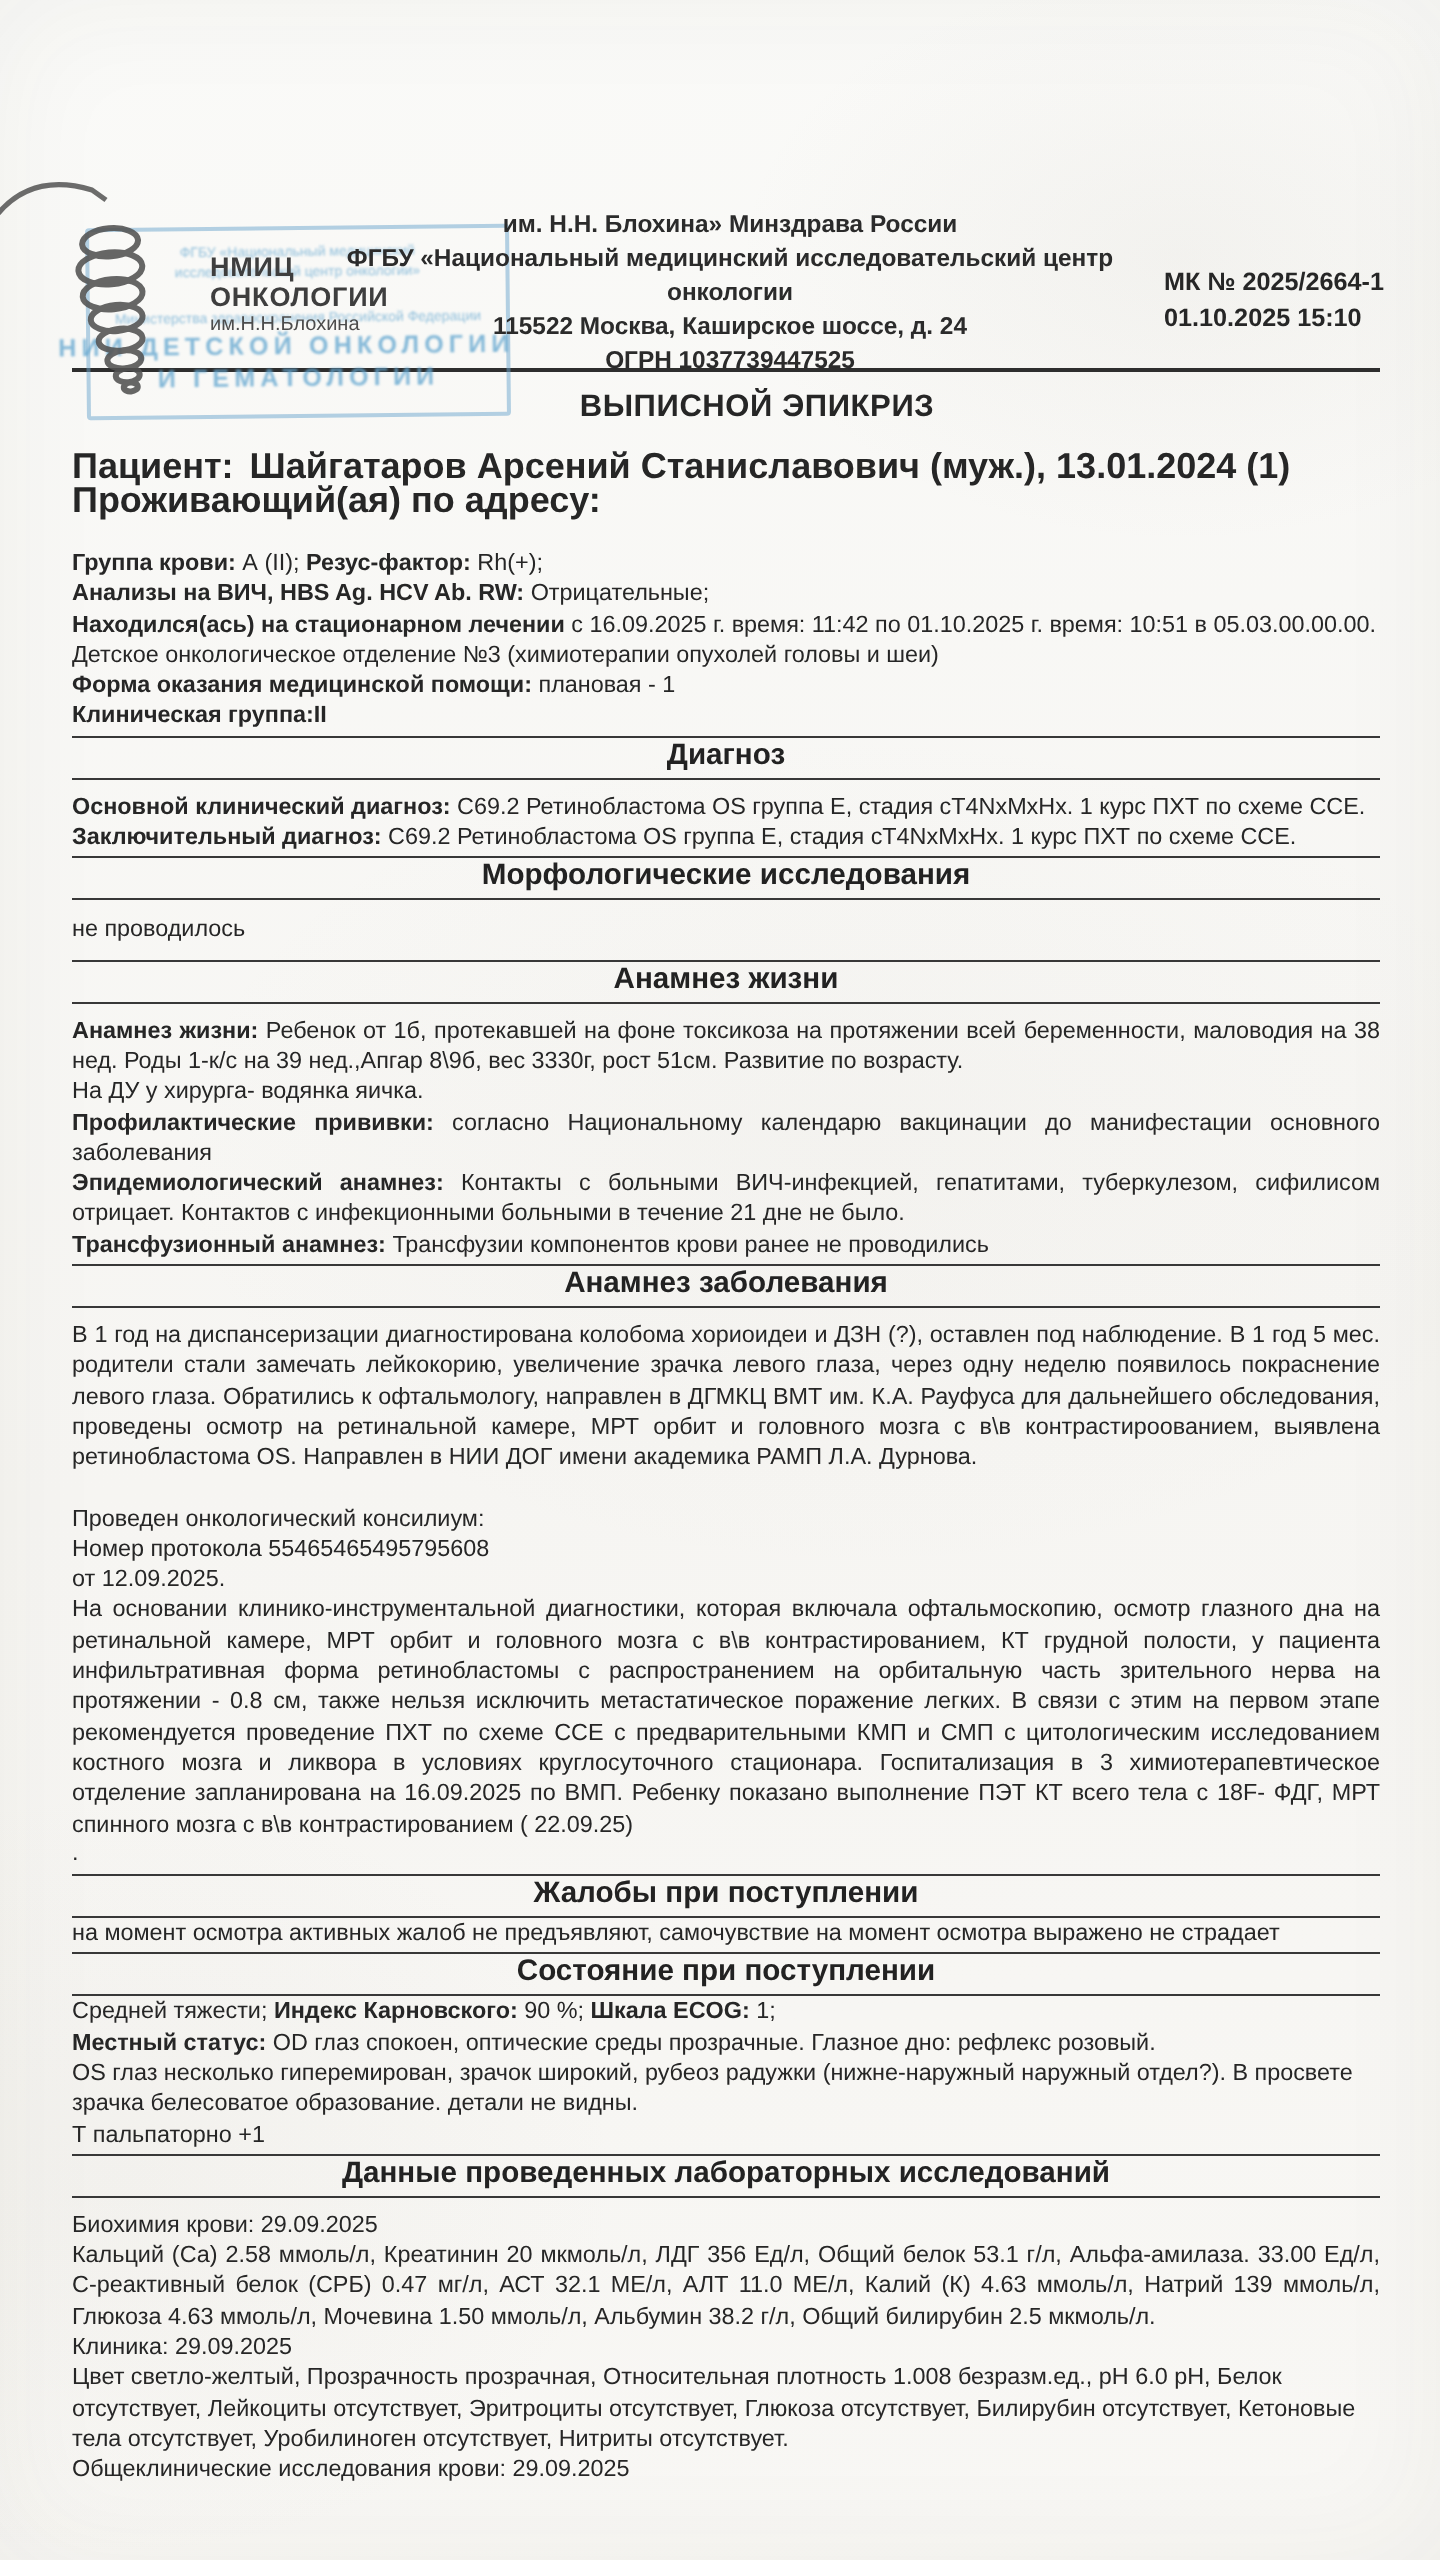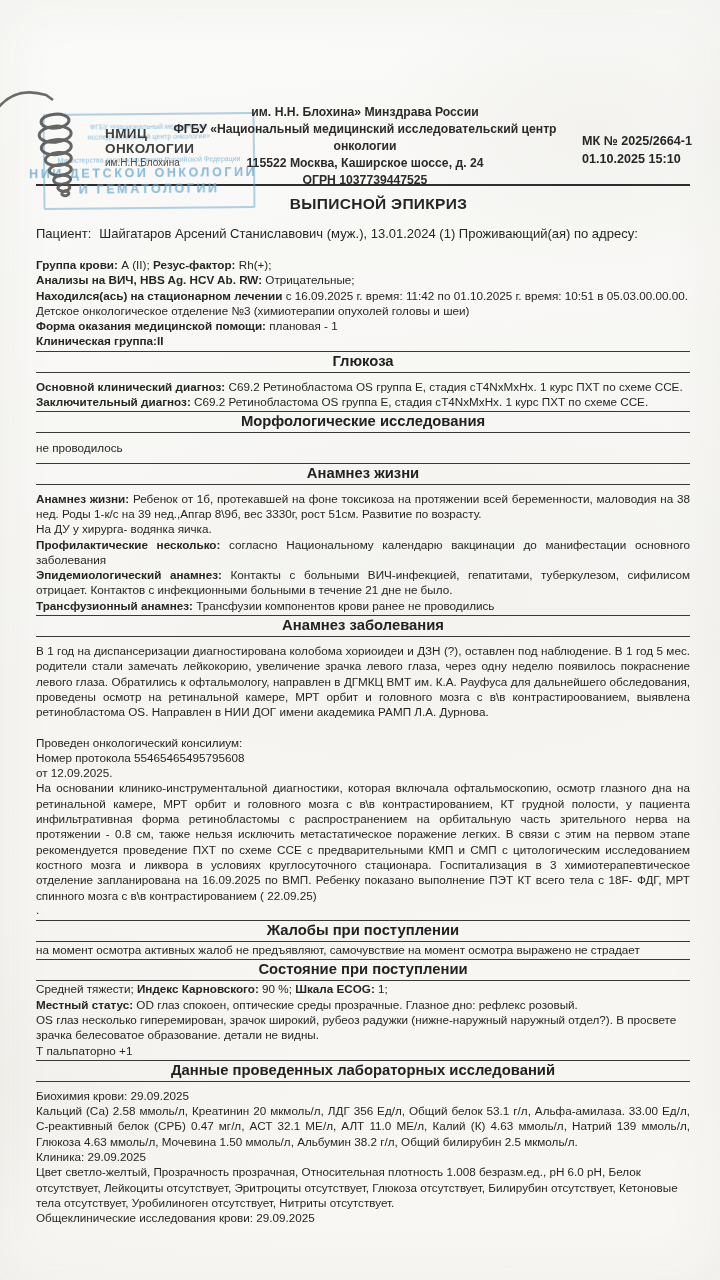--- a/index.html
+++ b/index.html
@@ -30,21 +30,21 @@
   .stamp .sm{font-size:7px;line-height:9.5px;opacity:.7;filter:blur(.55px);white-space:nowrap;overflow:hidden;}
   .stamp .bg{font-size:12.5px;font-weight:bold;letter-spacing:2.6px;line-height:16px;opacity:.78;
     white-space:nowrap;margin-left:-16px;filter:blur(.45px);}
   .stamp .bg2{margin-left:0;}
   .stamp .gap{height:14px;}
   .org{position:absolute;left:160px;width:410px;top:8px;text-align:center;font-weight:bold;
     font-size:12.2px;line-height:17px;color:#2b2b2b;z-index:2;}
   .mk{position:absolute;right:28px;top:36px;font-weight:bold;font-size:12.6px;line-height:18px;z-index:2;}
   .hrule{margin:0 30px 0 36px;border-top:2px solid #2e2e2e;}
   .title{text-align:center;font-weight:bold;font-size:15.5px;margin:9px 0 0;letter-spacing:.3px;padding-left:37px;}
-  .patient{margin:12px 30px 0 36px;font-weight:normal;font-size:13px;line-height:17px;}
+  .patient{margin:12px 30px 0 36px;font-weight:bold;font-size:18px;line-height:17px;}
   .patient .pv{padding-left:8px;}
   .content{margin:0 30px 0 36px;font-size:11.7px;line-height:15.3px;}
   .info{margin-top:15px;}
   .ln{min-height:15.3px;}
   .b{font-weight:bold;}
   .u{text-underline-offset:2.5px;}
   .jst{text-align:justify;}
   .band{margin-top:2px;}
   .bandrule{border-top:1.6px solid #383838;}
   .band h2{text-align:center;font-size:14.8px;font-weight:bold;margin:1px 0 2px;line-height:17px;color:#222;}
@@ -119,41 +119,41 @@
       <div class="ln"><span class="b">Группа крови:</span><span> А (II); </span><span class="b">Резус-фактор:</span><span> Rh(+);</span></div>
       <div class="ln"><span class="b">Анализы на ВИЧ, HBS Ag. HCV Ab. RW:</span><span> Отрицательные;</span></div>
       <div class="ln"><span class="b">Находился(ась) на стационарном лечении</span><span> с </span><span class="u">16.09.2025</span><span> г. время: </span><span class="u">11:42</span><span> по </span><span class="u">01.10.2025</span><span> г. время: </span><span class="u">10:51</span><span>  в 05.03.00.00.00.</span></div>
       <div class="ln"><span>Детское онкологическое отделение №3 (химиотерапии опухолей головы и шеи)</span></div>
       <div class="ln"><span class="b">Форма оказания медицинской помощи:</span><span> плановая - 1</span></div>
       <div class="ln"><span class="b">Клиническая группа:II</span></div>
     </div>
 
     <div class="band">
       <div class="bandrule"></div>
-      <h2>Глюкоза</h2>
+      <h2>Диагноз</h2>
       <div class="bandrule"></div>
     </div>
     <div class="ln mt"><span class="b">Основной клинический диагноз:</span><span> С69.2 Ретинобластома OS группа Е, стадия сТ4NxMxHx. 1 курс ПХТ по схеме ССЕ.</span></div>
     <div class="ln"><span class="b">Заключительный диагноз:</span><span> С69.2 Ретинобластома OS группа Е, стадия сТ4NxMxHx. 1 курс ПХТ по схеме ССЕ.</span></div>
 
     <div class="band">
       <div class="bandrule"></div>
       <h2>Морфологические исследования</h2>
       <div class="bandrule"></div>
     </div>
     <div class="ln pad-sm">не проводилось</div>
 
     <div class="band">
       <div class="bandrule"></div>
       <h2>Анамнез жизни</h2>
       <div class="bandrule"></div>
     </div>
     <div class="ln jst mt"><span class="b">Анамнез жизни:</span><span> Ребенок от 1б, протекавшей на фоне токсикоза на протяжении всей беременности, маловодия на 38 нед. Роды 1-к/с на 39 нед.,Апгар 8\9б, вес 3330г, рост 51см. Развитие по возрасту.</span></div>
     <div class="ln"><span>На ДУ у хирурга- водянка яичка.</span></div>
-    <div class="ln jst"><span class="b">Профилактические несколько:</span><span> согласно Национальному календарю вакцинации до манифестации основного заболевания</span></div>
+    <div class="ln jst"><span class="b">Профилактические прививки:</span><span> согласно Национальному календарю вакцинации до манифестации основного заболевания</span></div>
     <div class="ln jst"><span class="b">Эпидемиологический анамнез:</span><span> Контакты с больными ВИЧ-инфекцией, гепатитами, туберкулезом, сифилисом отрицает. Контактов с инфекционными больными в течение 21 дне не было.</span></div>
     <div class="ln"><span class="b">Трансфузионный анамнез:</span><span> Трансфузии компонентов крови ранее не проводились</span></div>
 
     <div class="band">
       <div class="bandrule"></div>
       <h2>Анамнез заболевания</h2>
       <div class="bandrule"></div>
     </div>
     <div class="ln jst mt">В 1 год на диспансеризации диагностирована колобома хориоидеи и ДЗН (?), оставлен под наблюдение.  В 1 год 5 мес. родители стали замечать лейкокорию, увеличение зрачка левого глаза, через одну неделю появилось  покраснение левого глаза. Обратились к офтальмологу, направлен в ДГМКЦ ВМТ им. К.А. Рауфуса для дальнейшего обследования, проведены осмотр на ретинальной камере, МРТ орбит и головного мозга с в\в контрастироованием, выявлена ретинобластома OS. Направлен в НИИ ДОГ имени академика РАМП Л.А. Дурнова.</div>
     <div class="gapline"></div>

